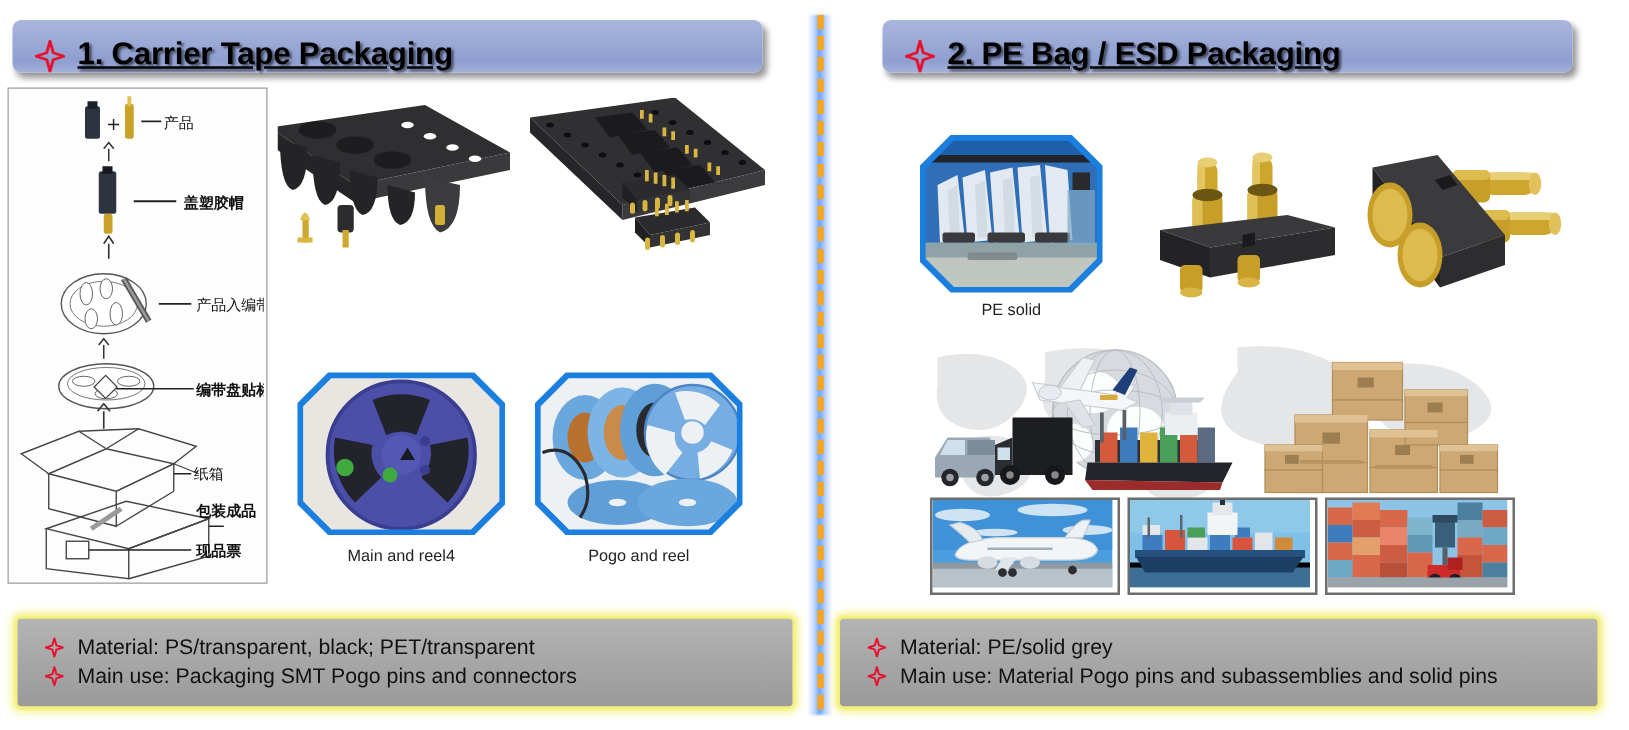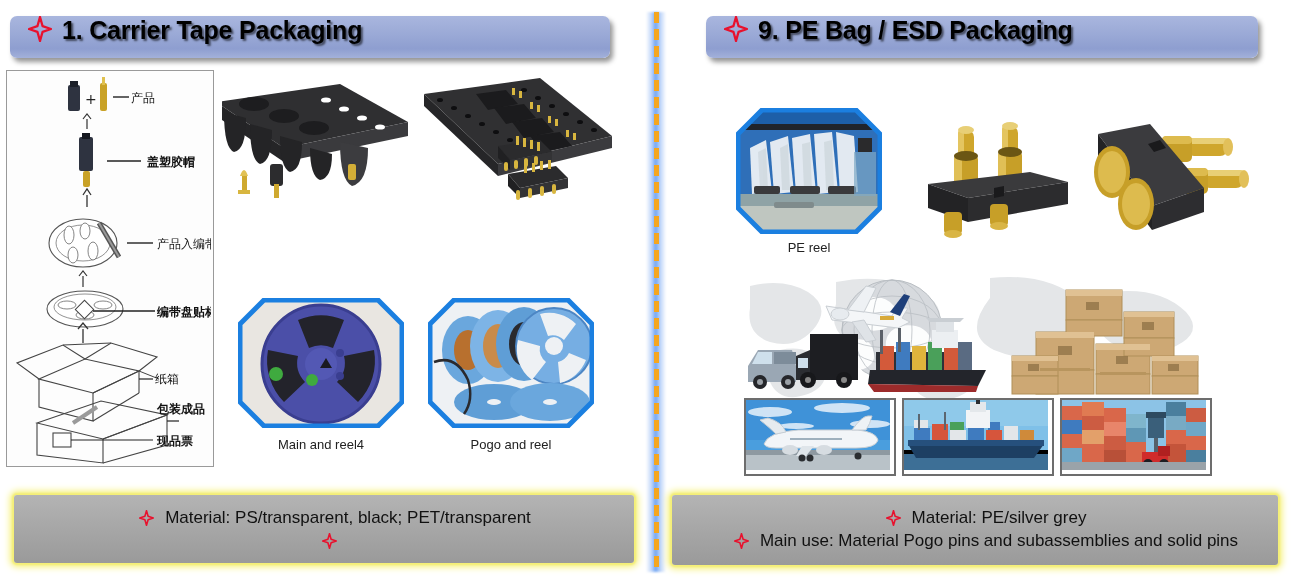--- a/index.html
+++ b/index.html
@@ -7,31 +7,31 @@
        font-family:"Liberation Sans",sans-serif;}
 
   .panel{position:absolute;top:0;height:584px;}
   .panel-left{left:0;width:650px;}
   .panel-right{left:658px;width:645px;}
 
   
   .hdr{position:absolute;height:42px;border-radius:7px;
        background:linear-gradient(180deg,#a9b6de 0%,#9aa9d6 45%,#8e9ed0 78%,#a3b1da 100%);
        box-shadow:3px 4px 5px rgba(0,0,0,.42);
-       display:flex;align-items:flex-start;}
+       display:flex;align-items:flex-end;text-decoration:underline;}
   .hdr-star{margin-left:18px;margin-right:10px;flex:0 0 auto;line-height:0;}
   .hdr-txt{font-size:25px;font-weight:bold;color:#000;letter-spacing:-.2px;
            text-shadow:2px 2px 2px rgba(0,0,0,.55);white-space:nowrap;}
 
   
   .cap{position:absolute;border-radius:3px;
        background:linear-gradient(180deg,#b4b4b4 0%,#a9a9a9 40%,#9a9a9a 100%);
        box-shadow:0 0 7px 4px #f5f07a, 0 0 2px 2px #efe969;
        padding:10px 0 11px 0;}
-  .cap-row{display:flex;align-items:flex-start;margin:3px 0 3px 0;justify-content:center;}
+  .cap-row{display:flex;align-items:flex-start;margin:3px 0 3px 0;}
   .cap-star{flex:0 0 auto;margin:2px 11px 0 22px;line-height:0;}
   .cap-txt{font-size:17px;color:#111;white-space:nowrap;line-height:20px;}
 
   
   .divider{position:absolute;left:646px;top:12px;width:20px;height:560px;}
   .divider .glow{position:absolute;left:0;top:0;width:20px;height:560px;
      background:linear-gradient(90deg,rgba(150,190,245,0) 0%,rgba(140,180,245,.55) 28%,
         rgba(105,160,240,.95) 48%,rgba(140,180,245,.55) 72%,rgba(150,190,245,0) 100%);
      filter:blur(1px);}
   .divider .dashes{position:absolute;left:8px;top:0;width:5px;height:560px;
@@ -327,38 +327,39 @@
         </svg>
       </span>
       <span class="cap-txt">Material: PS/transparent, black; PET/transparent</span>
     </div>
     <div class="cap-row">
       <span class="cap-star">
         <svg width="15" height="16" viewBox="0 0 24 26">
           <path d="M12 1 L14.6 10.2 L23 13 L14.6 15.8 L12 25 L9.4 15.8 L1 13 L9.4 10.2 Z" fill="none" stroke="#e8112d" stroke-width="2.6" stroke-linejoin="round"></path>
         </svg>
       </span>
+      <span class="cap-txt">Main use: Packaging SMT Pogo pins and connectors</span>
     </div>
   </div>
 </div>
 
 <div class="divider">
   <div class="glow"></div>
   <div class="dashes"></div>
 </div>
 
 <div class="panel panel-right">
 
   <div class="hdr" style="left:48px;top:16px;width:552px;">
     <span class="hdr-star">
       <svg width="24" height="26" viewBox="0 0 24 26">
         <path d="M12 1 L14.6 10.2 L23 13 L14.6 15.8 L12 25 L9.4 15.8 L1 13 L9.4 10.2 Z" fill="none" stroke="#e8112d" stroke-width="2.3" stroke-linejoin="round"></path>
       </svg>
     </span>
-    <span class="hdr-txt">9. PE Bag / ESD Packaging</span>
+    <span class="hdr-txt">2. PE Bag / ESD Packaging</span>
   </div>
 
   <div class="oct-frame" style="left:78px;top:108px;width:146px;height:126px;">
     <svg width="146" height="126" viewBox="0 0 146 126">
       <defs>
         <clipPath id="oct3">
           <polygon points="26,2 120,2 144,26 144,100 120,124 26,124 2,100 2,26"></polygon>
         </clipPath>
       </defs>
       <g clip-path="url(#oct3)">
@@ -387,21 +388,21 @@
           <rect x="54" y="78" width="30" height="8" rx="2"></rect>
           <rect x="92" y="78" width="28" height="8" rx="2"></rect>
         </g>
         <rect x="122" y="30" width="14" height="14" fill="#2a2a2c"></rect>
         <rect x="118" y="44" width="22" height="44" fill="#7fa8c4" opacity=".7"></rect>
         <rect x="38" y="94" width="40" height="6" rx="2" fill="#7f8b8c"></rect>
       </g>
       <polygon points="26,2 120,2 144,26 144,100 120,124 26,124 2,100 2,26" fill="none" stroke="#1b7fe0" stroke-width="5"></polygon>
     </svg>
   </div>
-  <div class="figcap" style="left:78px;top:240px;width:146px;">PE reel</div>
+  <div class="figcap" style="left:78px;top:240px;width:146px;">PE solid</div>
 
   <div class="photo" style="left:262px;top:112px;width:160px;height:128px;">
     <svg width="160" height="128" viewBox="0 0 160 128">
       <rect width="160" height="128" fill="#ffffff"></rect>
       <g>
 
         <g>
           <rect x="38" y="18" width="16" height="34" rx="7" fill="#cfa62c"></rect>
           <rect x="38" y="18" width="6" height="34" rx="3" fill="#e4c560"></rect>
           <ellipse cx="46" cy="18" rx="8" ry="4" fill="#e8cf76"></ellipse>
@@ -683,21 +684,21 @@
     </svg>
   </div>
 
   <div class="cap" style="left:14px;top:495px;width:606px;">
     <div class="cap-row">
       <span class="cap-star">
         <svg width="15" height="16" viewBox="0 0 24 26">
           <path d="M12 1 L14.6 10.2 L23 13 L14.6 15.8 L12 25 L9.4 15.8 L1 13 L9.4 10.2 Z" fill="none" stroke="#e8112d" stroke-width="2.6" stroke-linejoin="round"></path>
         </svg>
       </span>
-      <span class="cap-txt">Material: PE/silver grey</span>
+      <span class="cap-txt">Material: PE/solid grey</span>
     </div>
     <div class="cap-row">
       <span class="cap-star">
         <svg width="15" height="16" viewBox="0 0 24 26">
           <path d="M12 1 L14.6 10.2 L23 13 L14.6 15.8 L12 25 L9.4 15.8 L1 13 L9.4 10.2 Z" fill="none" stroke="#e8112d" stroke-width="2.6" stroke-linejoin="round"></path>
         </svg>
       </span>
       <span class="cap-txt">Main use: Material Pogo pins and subassemblies and solid pins</span>
     </div>
   </div>

